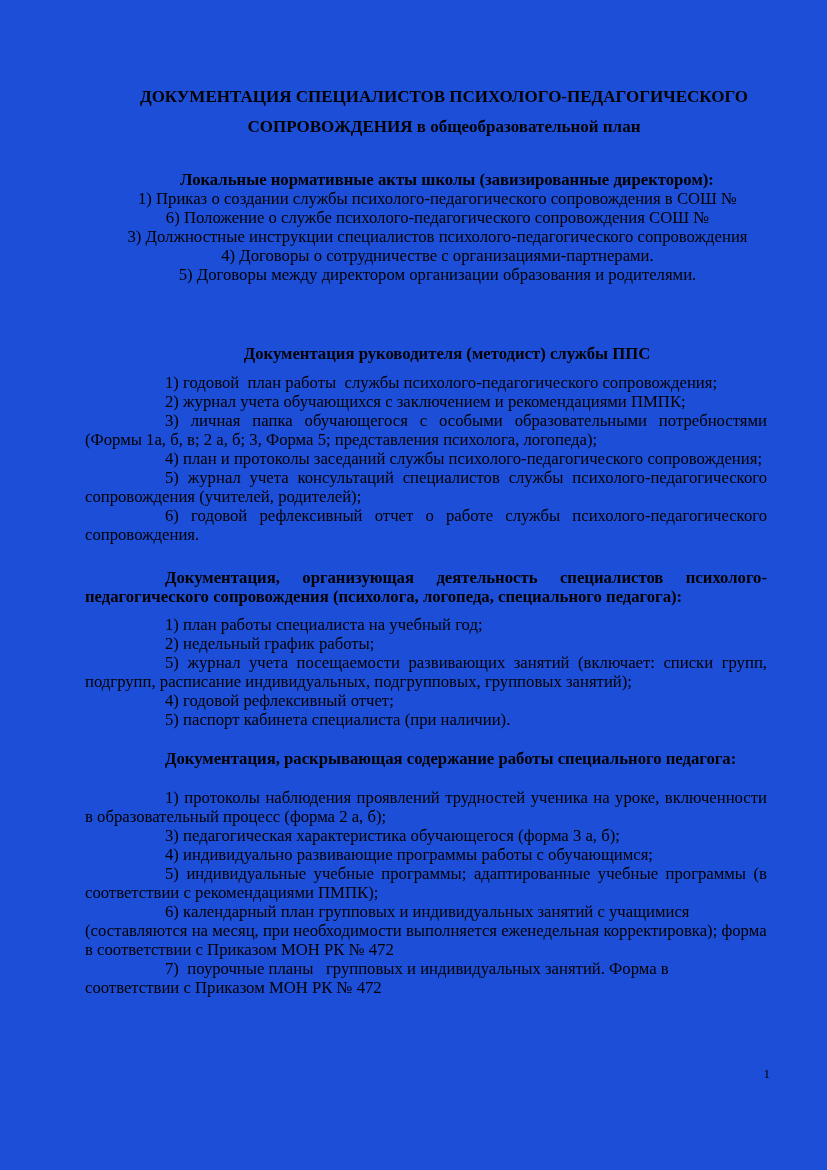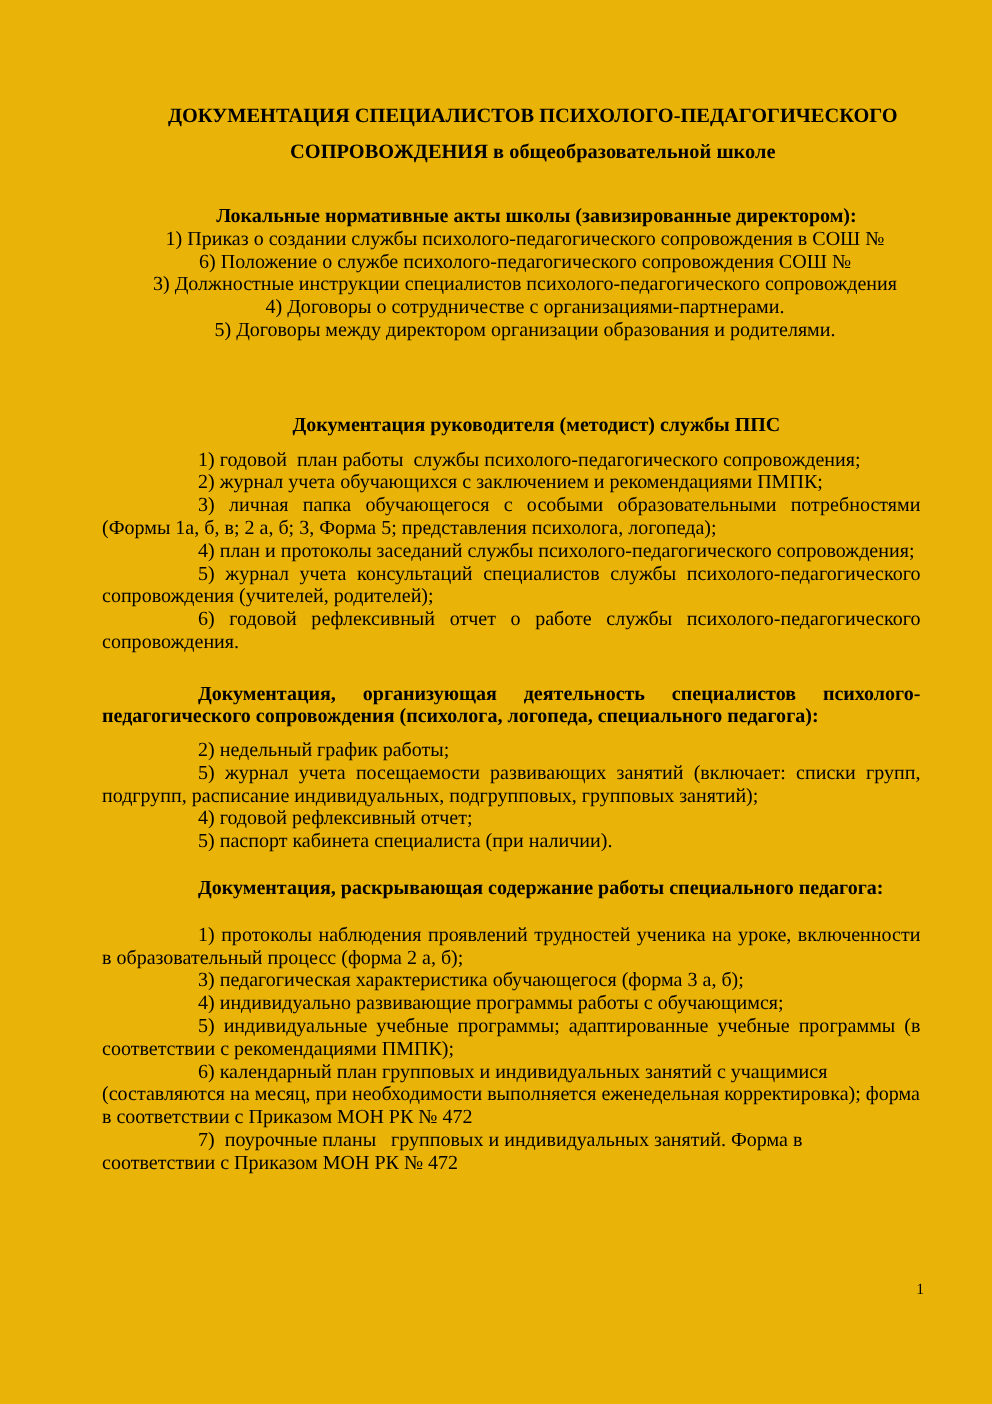--- a/index.html
+++ b/index.html
@@ -13,21 +13,21 @@
     font-family: "Liberation Serif", "DejaVu Serif", serif;
     font-size: 16.7px;
     line-height: 19px;
     color: #000000;
     position: relative;
     overflow: hidden;
   }
   .page {
     position: absolute;
     inset: 0;
-    background: #eab308;
+    background: #1d4ed8;
   }
   .content {
     position: absolute;
     left: 85px;
     top: 0;
     width: 682px;
     padding-top: 82px;
   }
   p { margin: 0; }
 
@@ -81,21 +81,21 @@
   }
 </style>
 </head>
 <body>
 
 <div class="page">
   <div class="content">
 
     <div class="doc-title">
       <div class="title-line">ДОКУМЕНТАЦИЯ СПЕЦИАЛИСТОВ ПСИХОЛОГО-ПЕДАГОГИЧЕСКОГО</div>
-      <div class="title-line">СОПРОВОЖДЕНИЯ в общеобразовательной школе</div>
+      <div class="title-line">СОПРОВОЖДЕНИЯ в общеобразовательной план</div>
     </div>
 
     <div class="heading-center s1-heading">Локальные нормативные акты школы (завизированные директором):</div>
     <div class="plain-list">
       <p>1) Приказ о создании службы психолого-педагогического сопровождения в СОШ №</p>
       <p>6) Положение о службе психолого-педагогического сопровождения СОШ №</p>
       <p>3) Должностные инструкции специалистов психолого-педагогического сопровождения</p>
       <p>4) Договоры о сотрудничестве с организациями-партнерами.</p>
       <p>5) Договоры между директором организации образования и родителями.</p>
     </div>
@@ -105,20 +105,21 @@
       <p class="para pre">1) годовой  план работы  службы психолого-педагогического сопровождения;</p>
       <p class="para">2) журнал учета обучающихся с заключением и рекомендациями ПМПК;</p>
       <p class="para">3) личная папка обучающегося с особыми образовательными потребностями (Формы 1а, б, в; 2 а, б; 3, Форма 5; представления психолога, логопеда);</p>
       <p class="para">4) план и протоколы заседаний службы психолого-педагогического сопровождения;</p>
       <p class="para">5) журнал учета консультаций специалистов службы психолого-педагогического сопровождения (учителей, родителей);</p>
       <p class="para">6) годовой рефлексивный отчет о работе службы психолого-педагогического сопровождения.</p>
     </div>
 
     <div class="heading-indent s3-heading">Документация, организующая деятельность специалистов психолого-педагогического сопровождения (психолога, логопеда, специального педагога):</div>
     <div>
+      <p class="para">1) план работы специалиста на учебный год;</p>
       <p class="para">2) недельный график работы;</p>
       <p class="para">5) журнал учета посещаемости развивающих занятий (включает: списки групп, подгрупп, расписание индивидуальных, подгрупповых, групповых занятий);</p>
       <p class="para">4) годовой рефлексивный отчет;</p>
       <p class="para">5) паспорт кабинета специалиста (при наличии).</p>
     </div>
 
     <div class="heading-indent s4-heading">Документация, раскрывающая содержание работы специального педагога:</div>
     <div>
       <p class="para">1) протоколы наблюдения проявлений трудностей ученика на уроке, включенности в образовательный процесс (форма 2 а, б);</p>
       <p class="para">3) педагогическая характеристика обучающегося (форма 3 а, б);</p>

